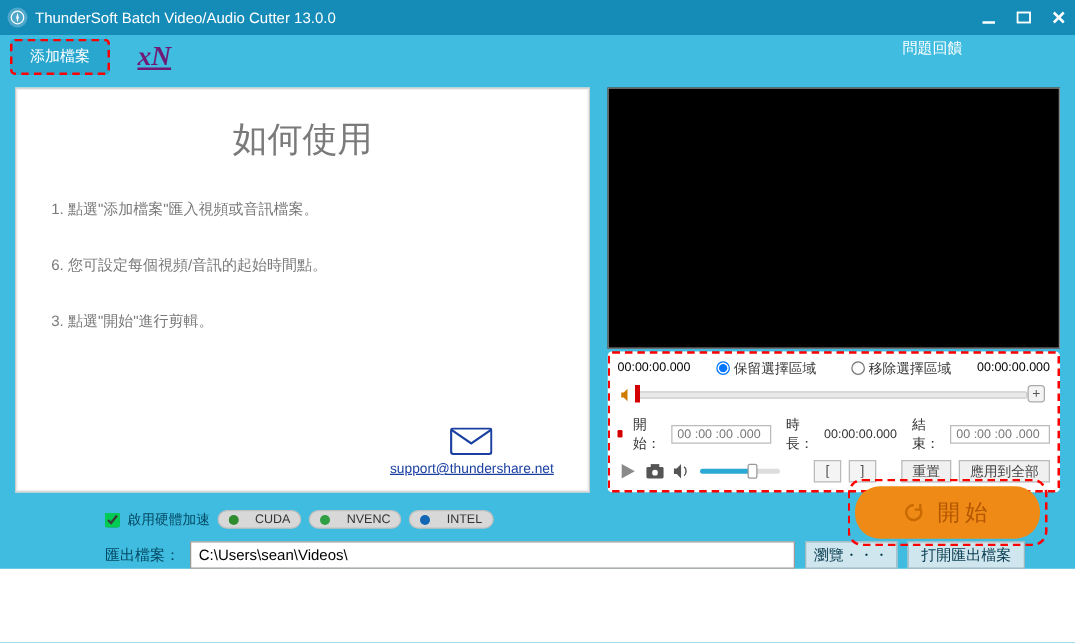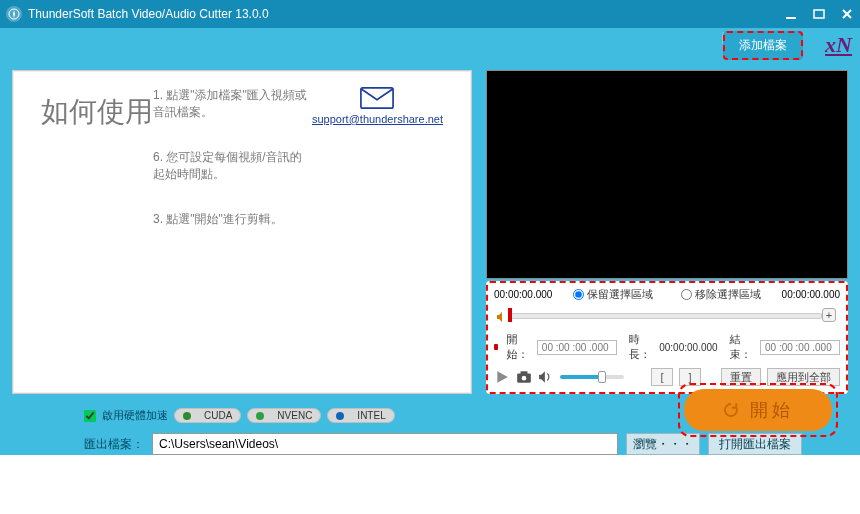--- a/index.html
+++ b/index.html
@@ -9,28 +9,28 @@
   
   .titlebar { height: 28px; background: #158bb8; color: #fff; display: flex; align-items: center; padding: 0 6px; font-size: 12px; }
   .titlebar .appicon { width: 16px; height: 16px; background: rgba(255,255,255,0.25); border-radius: 50%; margin-right: 6px; display:flex;align-items:center;justify-content:center;}
   .titlebar .appicon svg{width:12px;height:12px;}
   .titlebar .title { flex: 1; }
   .titlebar .right { display: flex; align-items: center; gap: 14px; }
   .win-btn { width: 14px; height: 14px; display: inline-flex; align-items: center; justify-content: center; cursor: pointer; }
   .feedback { font-size: 12px; cursor: pointer; margin-top: 48px; }
 
   
-  .toolbar-row { height: 34px; display: flex; align-items: center; padding: 4px 8px; justify-content: flex-end; }
+  .toolbar-row { height: 34px; display: flex; align-items: center; padding: 4px 8px; }
   .add-file-btn { border: 2px dashed #f00; border-radius: 4px; background: #2aa7ce; color: #fff; font-size: 12px; padding: 4px 14px; cursor: pointer; }
   .logo-xn { font-family: "Times New Roman", serif; font-weight: bold; font-style: italic; color: #701a75; font-size: 22px; margin-left: 22px; text-decoration: underline; }
 
   
   .main { display: flex; padding: 8px 12px 8px 12px; gap: 14px; height: 340px; }
 
-  .left-panel { flex: 1; background: #fff; border: 1px solid #ccc; box-shadow: inset 0 0 0 1px #eee; padding: 16px 28px 10px; display: flex; flex-direction: row; }
+  .left-panel { flex: 1; background: #fff; border: 1px solid #ccc; box-shadow: inset 0 0 0 1px #eee; padding: 16px 28px 10px; display: flex; flex-direction: column; }
   .howto-title { text-align: center; font-size: 28px; color: #7a7a7a; margin: 6px 0 28px; font-weight: normal; }
   .howto-list { flex:1; }
   .howto-list li { list-style: none; color: #7a7a7a; font-size: 12px; margin-bottom: 28px; }
   .support-row { text-align: right; }
   .envelope { display:inline-block; text-align:center; }
   .envelope svg { width:34px; height:22px; stroke:#1a3fa0; fill:none; stroke-width:2; }
   .support-link { display:block; font-size:11px; color:#1a3fa0; text-decoration: underline; cursor:pointer; }
 
   .right-panel { width: 362px; display:flex; flex-direction:column; }
   .video-area { flex:1; background:#000; border:1px solid #888; }
@@ -57,21 +57,21 @@
 
   .play-row { display:flex; align-items:center; gap:6px; margin-top:6px; }
   .play-row .picon { width:16px; height:14px; display:flex; align-items:center; justify-content:center; color:#777; cursor:pointer; }
   .vol-slider { width:64px; height:4px; background:linear-gradient(to right,#29a9d4 60%,#ddd 60%); border-radius:2px; position:relative; }
   .vol-slider .thumb { position:absolute; left:60%; top:-4px; width:8px;height:12px;background:#fff;border:1px solid #999;border-radius:2px; }
   .bracket-btn { border:1px solid #bbb; background:#f4f4f4; width:22px; height:18px; font-size:11px; color:#555; cursor:pointer; }
   .text-btn { border:1px solid #bbb; background:#f0f0f0; height:18px; padding:0 8px; font-size:11px; color:#444; cursor:pointer; }
   .play-row .grow { flex:1; }
 
   
-  .bottom { padding: 6px 58px 12px 84px; }
+  .bottom { padding: 6px 40px 12px 84px; }
   .accel-row { display:flex; align-items:center; gap:6px; font-size:11px; margin-bottom:10px; }
   .accel-row input[type=checkbox]{ width:12px;height:12px; accent-color:#0c5; }
   .accel-row .accel-label { color:#044a63; }
   .badge { display:inline-flex;align-items:center;gap:13px; background:#d8d8d8; border-radius:9px; padding:1px 8px; font-size:10px; color:#333; border:1px solid #bfbfbf; }
   .badge .dot { width:8px;height:8px;border-radius:50%; }
   .dot.cuda{background:#2e8b2e;}
   .dot.nvenc{background:#2ea043;}
   .dot.intel{background:#1266b3;}
 
   .out-row { display:flex; align-items:center; gap:8px; font-size:12px; }

